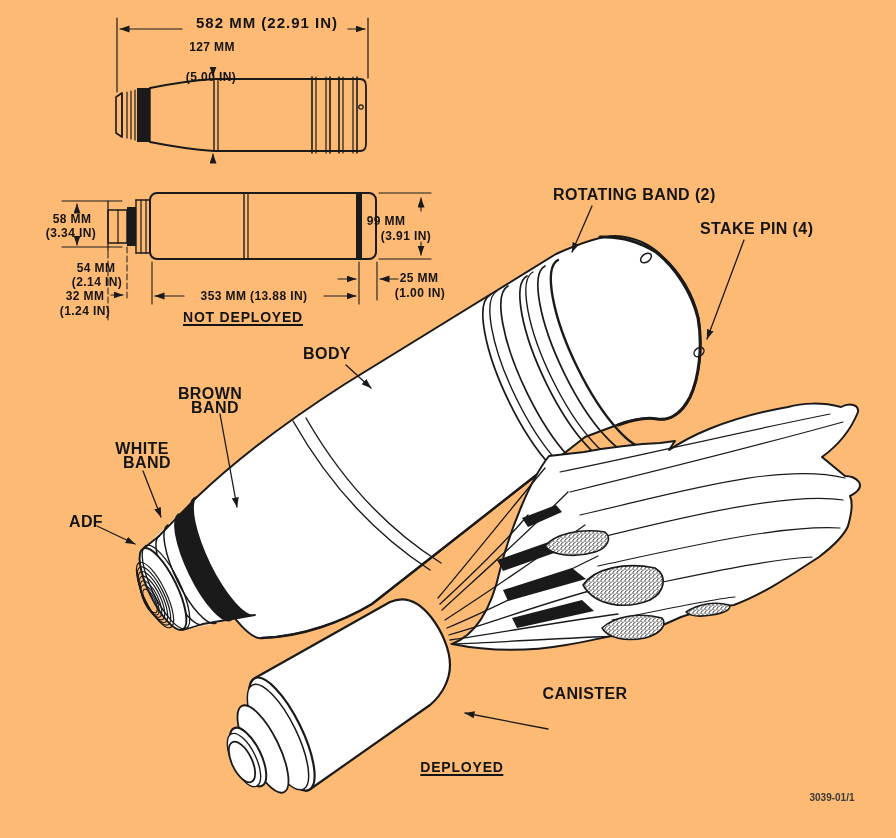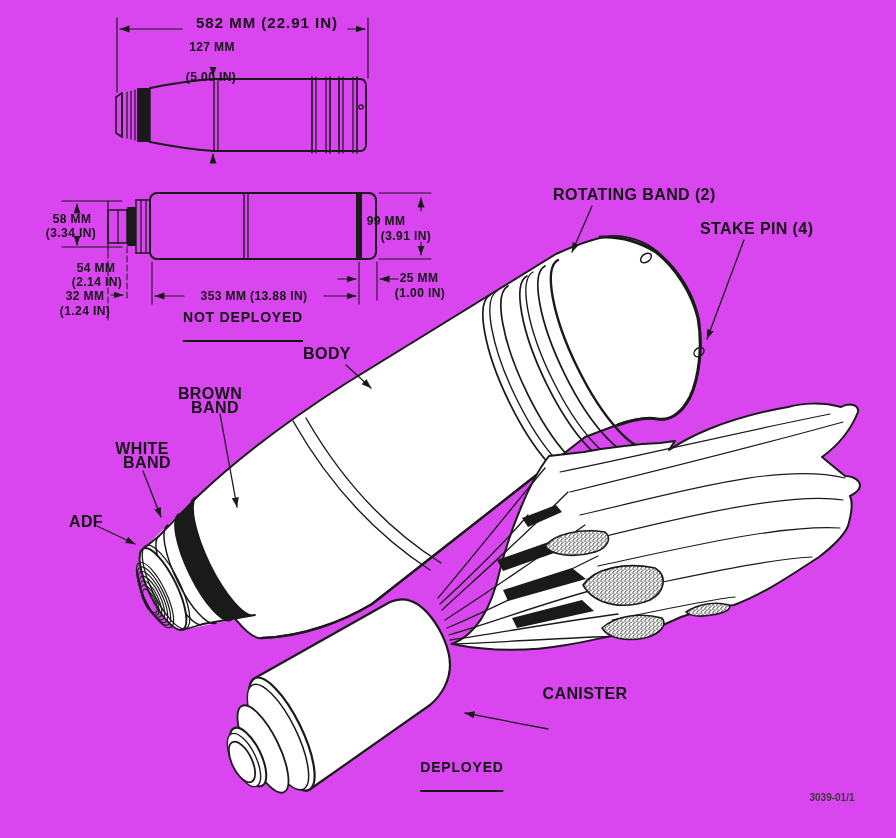--- a/index.html
+++ b/index.html
@@ -1,24 +1,24 @@
 <!DOCTYPE html>
 <html><head>
 <meta charset="utf-8">
 <style>
   html,body{margin:0;padding:0;background:#e8e8e8;}
-  #page{position:relative;width:896px;height:838px;background:#d946ef;overflow:hidden;
+  #page{position:relative;width:896px;height:838px;background:#fdba74;overflow:hidden;
         font-family:"Liberation Sans", sans-serif;}
   #art{position:absolute;left:0;top:0;width:896px;height:838px;}
   .lbl{position:absolute;color:#141414;font-weight:bold;font-size:16px;letter-spacing:.4px;
        white-space:nowrap;line-height:1;}
   .ctr{transform:translateX(-50%);}
   .dim{font-size:12px;}
   .big{font-size:15px;letter-spacing:1px;}
-  .cap{font-size:14px;border-bottom:2px solid #141414;padding-bottom:16px;letter-spacing:.8px;}
+  .cap{font-size:14px;border-bottom:2px solid #141414;padding-bottom:0;letter-spacing:.8px;}
   .fig{font-size:10px;font-weight:bold;color:#3a3a3a;letter-spacing:0;}
 </style>
 </head>
 <body>
 
 <div id="page">
 
 <svg id="art" viewBox="0 0 896 838" fill="none" stroke-linecap="round" stroke-linejoin="round">
   <defs>
     <marker id="ah" markerUnits="userSpaceOnUse" markerWidth="11" markerHeight="8" refX="9.5" refY="3.5" orient="auto">

